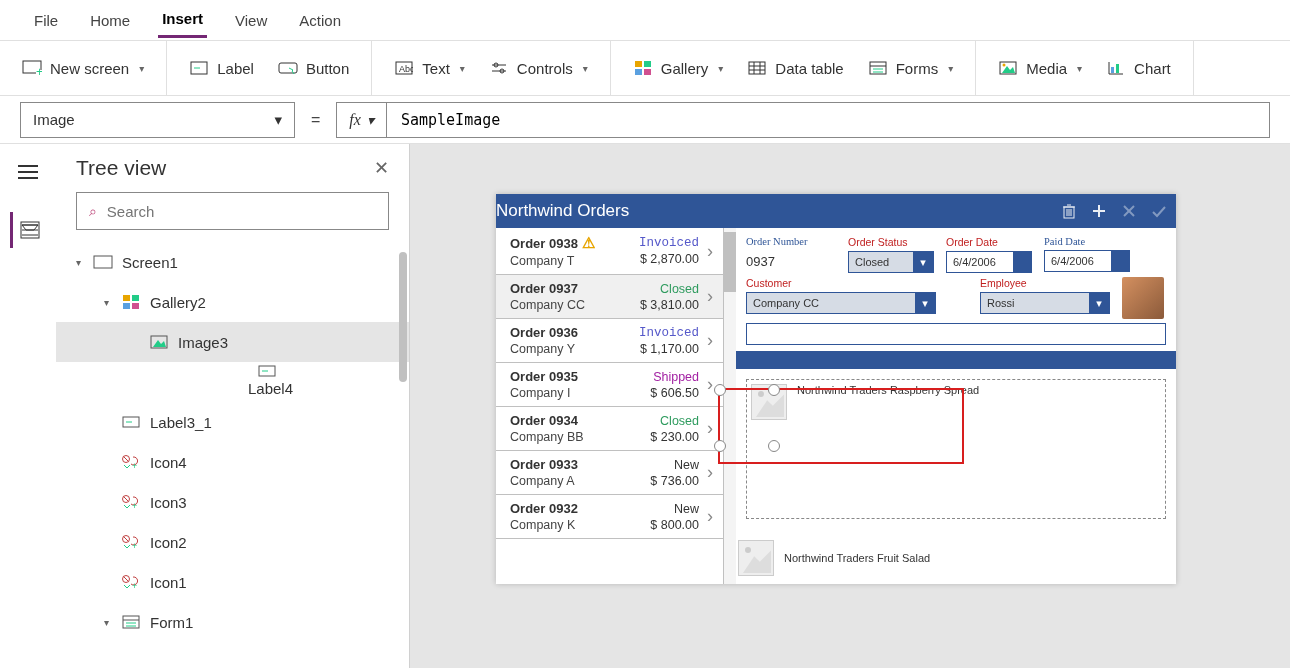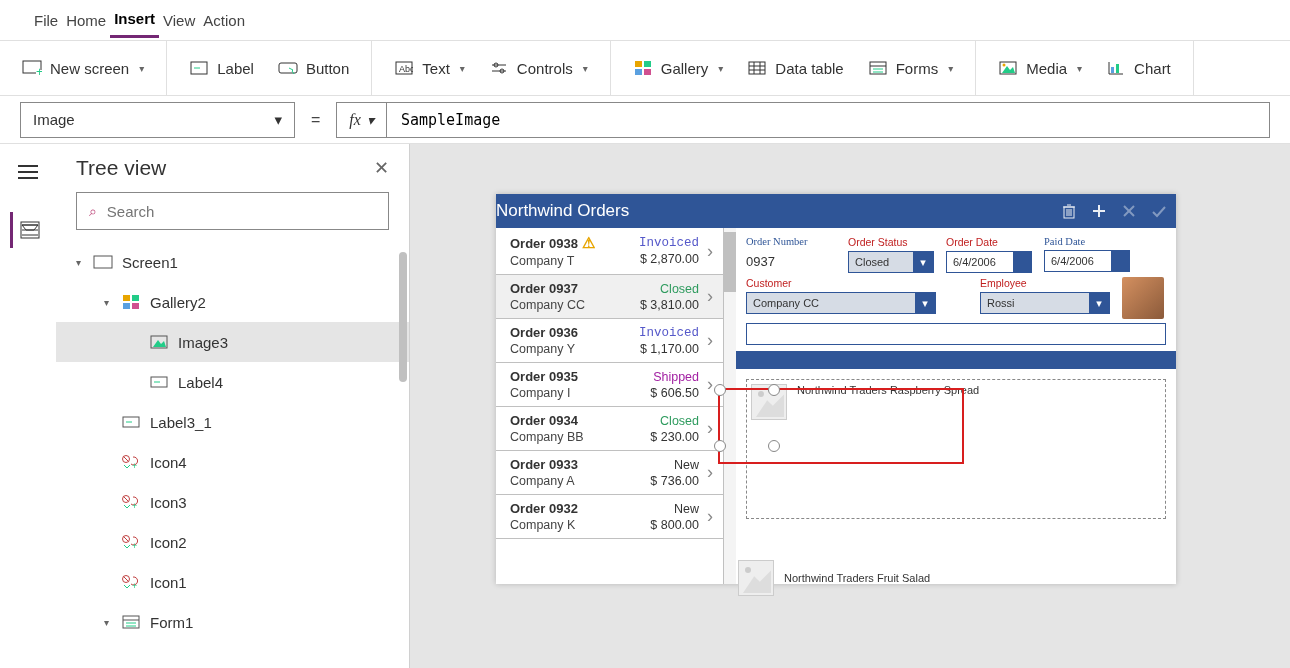--- a/index.html
+++ b/index.html
@@ -1,19 +1,19 @@
 <!DOCTYPE html>
 <html><head>
 <meta charset="utf-8">
 <style>
 * { box-sizing: border-box; margin: 0; padding: 0; }
 body { font-family: "Segoe UI", Arial, sans-serif; font-size: 14px; color: #333; background: #fff; overflow: hidden; width: 1290px; height: 668px; }
 
 
-.menubar { display: flex; padding: 0 30px; height: 40px; align-items: center; }
+.menubar { display: flex; padding: 0 30px; height: 40px; align-items: center; gap: 24px; }
 .menubar .item { padding: 8px 4px; cursor: pointer; font-size: 15px; color: #444; }
 .menubar .item.active { font-weight: 600; border-bottom: 3px solid #742774; color: #000; }
 
 
 .ribbon { display: flex; height: 56px; border-top: 1px solid #e0e0e0; border-bottom: 1px solid #e0e0e0; align-items: center; }
 .ribbon-group { display: flex; align-items: center; padding: 0 10px; border-right: 1px solid #e0e0e0; height: 100%; }
 .ribbon-btn { display: flex; align-items: center; padding: 6px 12px; gap: 8px; cursor: pointer; font-size: 15px; }
 .ribbon-btn .chevron { font-size: 10px; color: #666; margin-left: 2px; }
 .icon-box { width: 20px; height: 20px; display: inline-flex; align-items: center; justify-content: center; }
 
@@ -307,21 +307,21 @@
         <div class="tree-item selected" style="padding-left: 76px;">
           <span class="twist"></span>
           <span class="ticon">
             <svg width="18" height="14">
               <rect x="1" y="1" width="16" height="12" fill="none" stroke="#555"></rect>
               <polygon points="3,12 8,5 11,9 14,6 16,12" fill="#2c8"></polygon>
             </svg>
           </span>
           <span>Image3</span>
         </div>
-        <div class="tree-item" style="padding-left: 76px;">
+        <div class="tree-item" style="padding-left: 76px; flex-direction: column;">
           <span class="twist"></span>
           <span class="ticon">
             <svg width="18" height="14">
               <rect x="1" y="2" width="16" height="10" fill="none" stroke="#555"></rect>
               <line x1="4" y1="7" x2="10" y2="7" stroke="#2c8"></line>
             </svg>
           </span>
           <span>Label4</span>
         </div>
         <div class="tree-item" style="padding-left: 48px;">
@@ -610,18 +610,18 @@
       </div>
     </div>
 
     <div class="sel-outline" style="left:308px; top:244px; width:246px; height:76px;">
       <div class="handle" style="left:-6px;top:-6px"></div>
       <div class="handle" style="left:48px;top:-6px"></div>
       <div class="handle" style="left:-6px;top:50px"></div>
       <div class="handle" style="left:48px;top:50px"></div>
     </div>
 
-    <div class="ghost-line" style="position:absolute; left:314px; top:410px;">
+    <div class="ghost-line" style="position:absolute; left:314px; top:390px;">
       <div class="thumb-img"></div>
       <span>Northwind Traders Fruit Salad</span>
     </div>
   </div>
 </div>
 
 </body></html>

